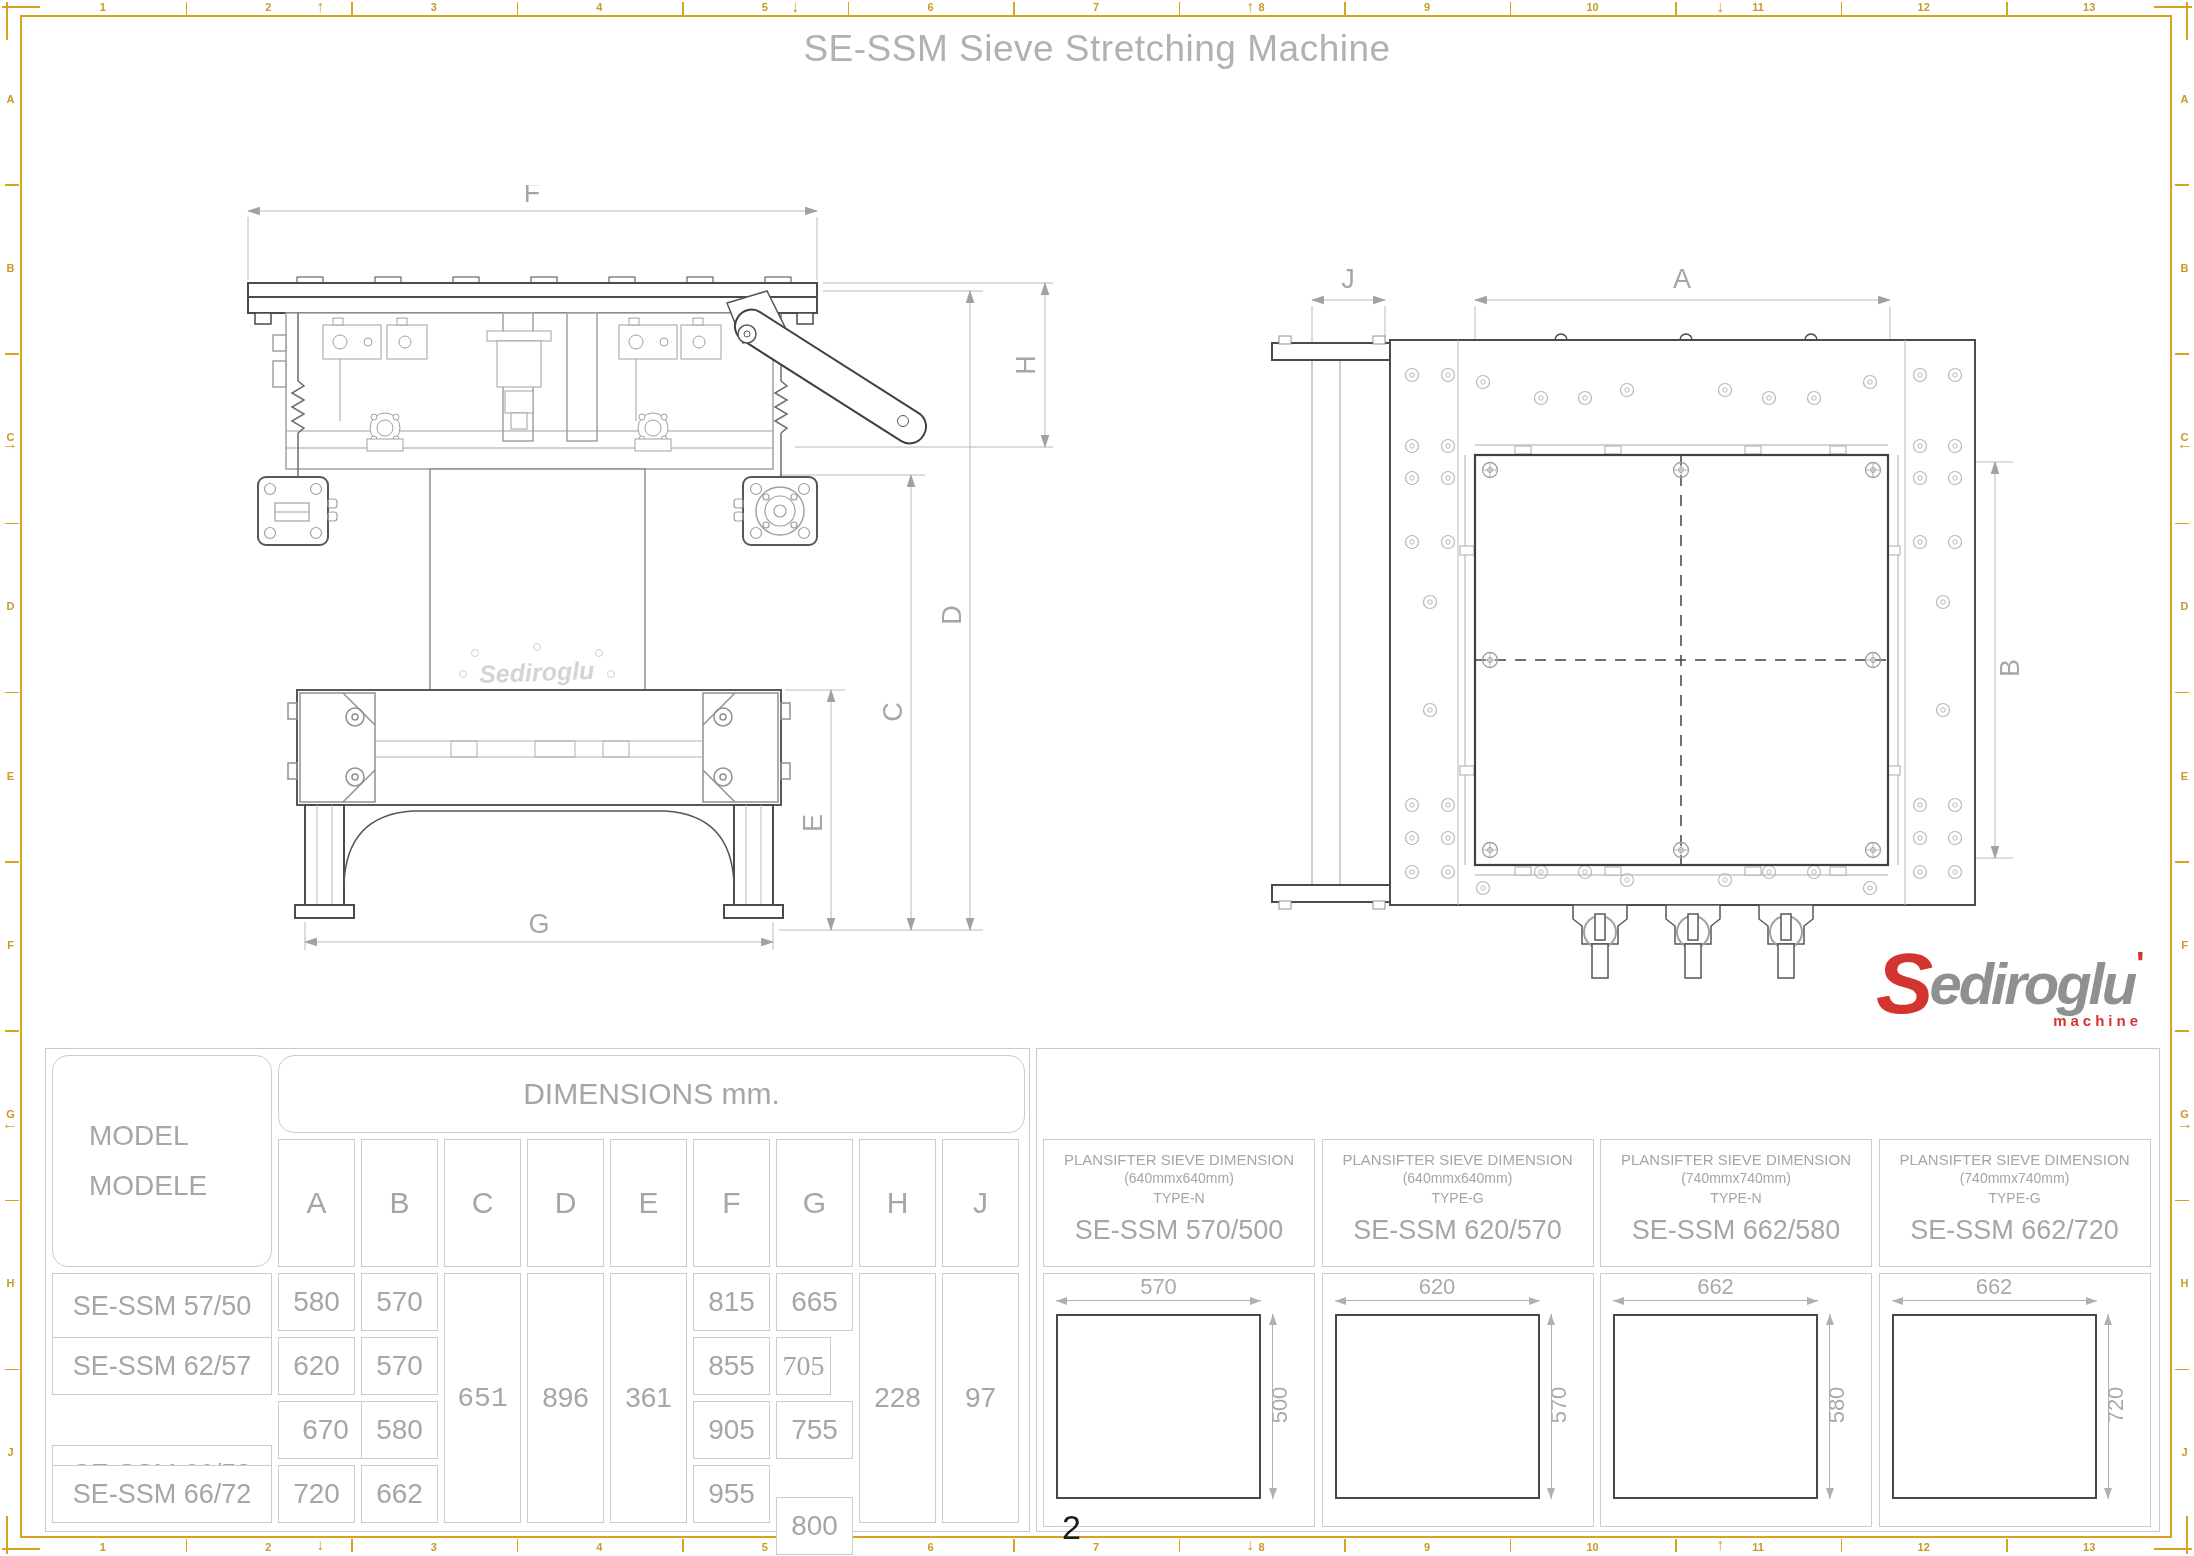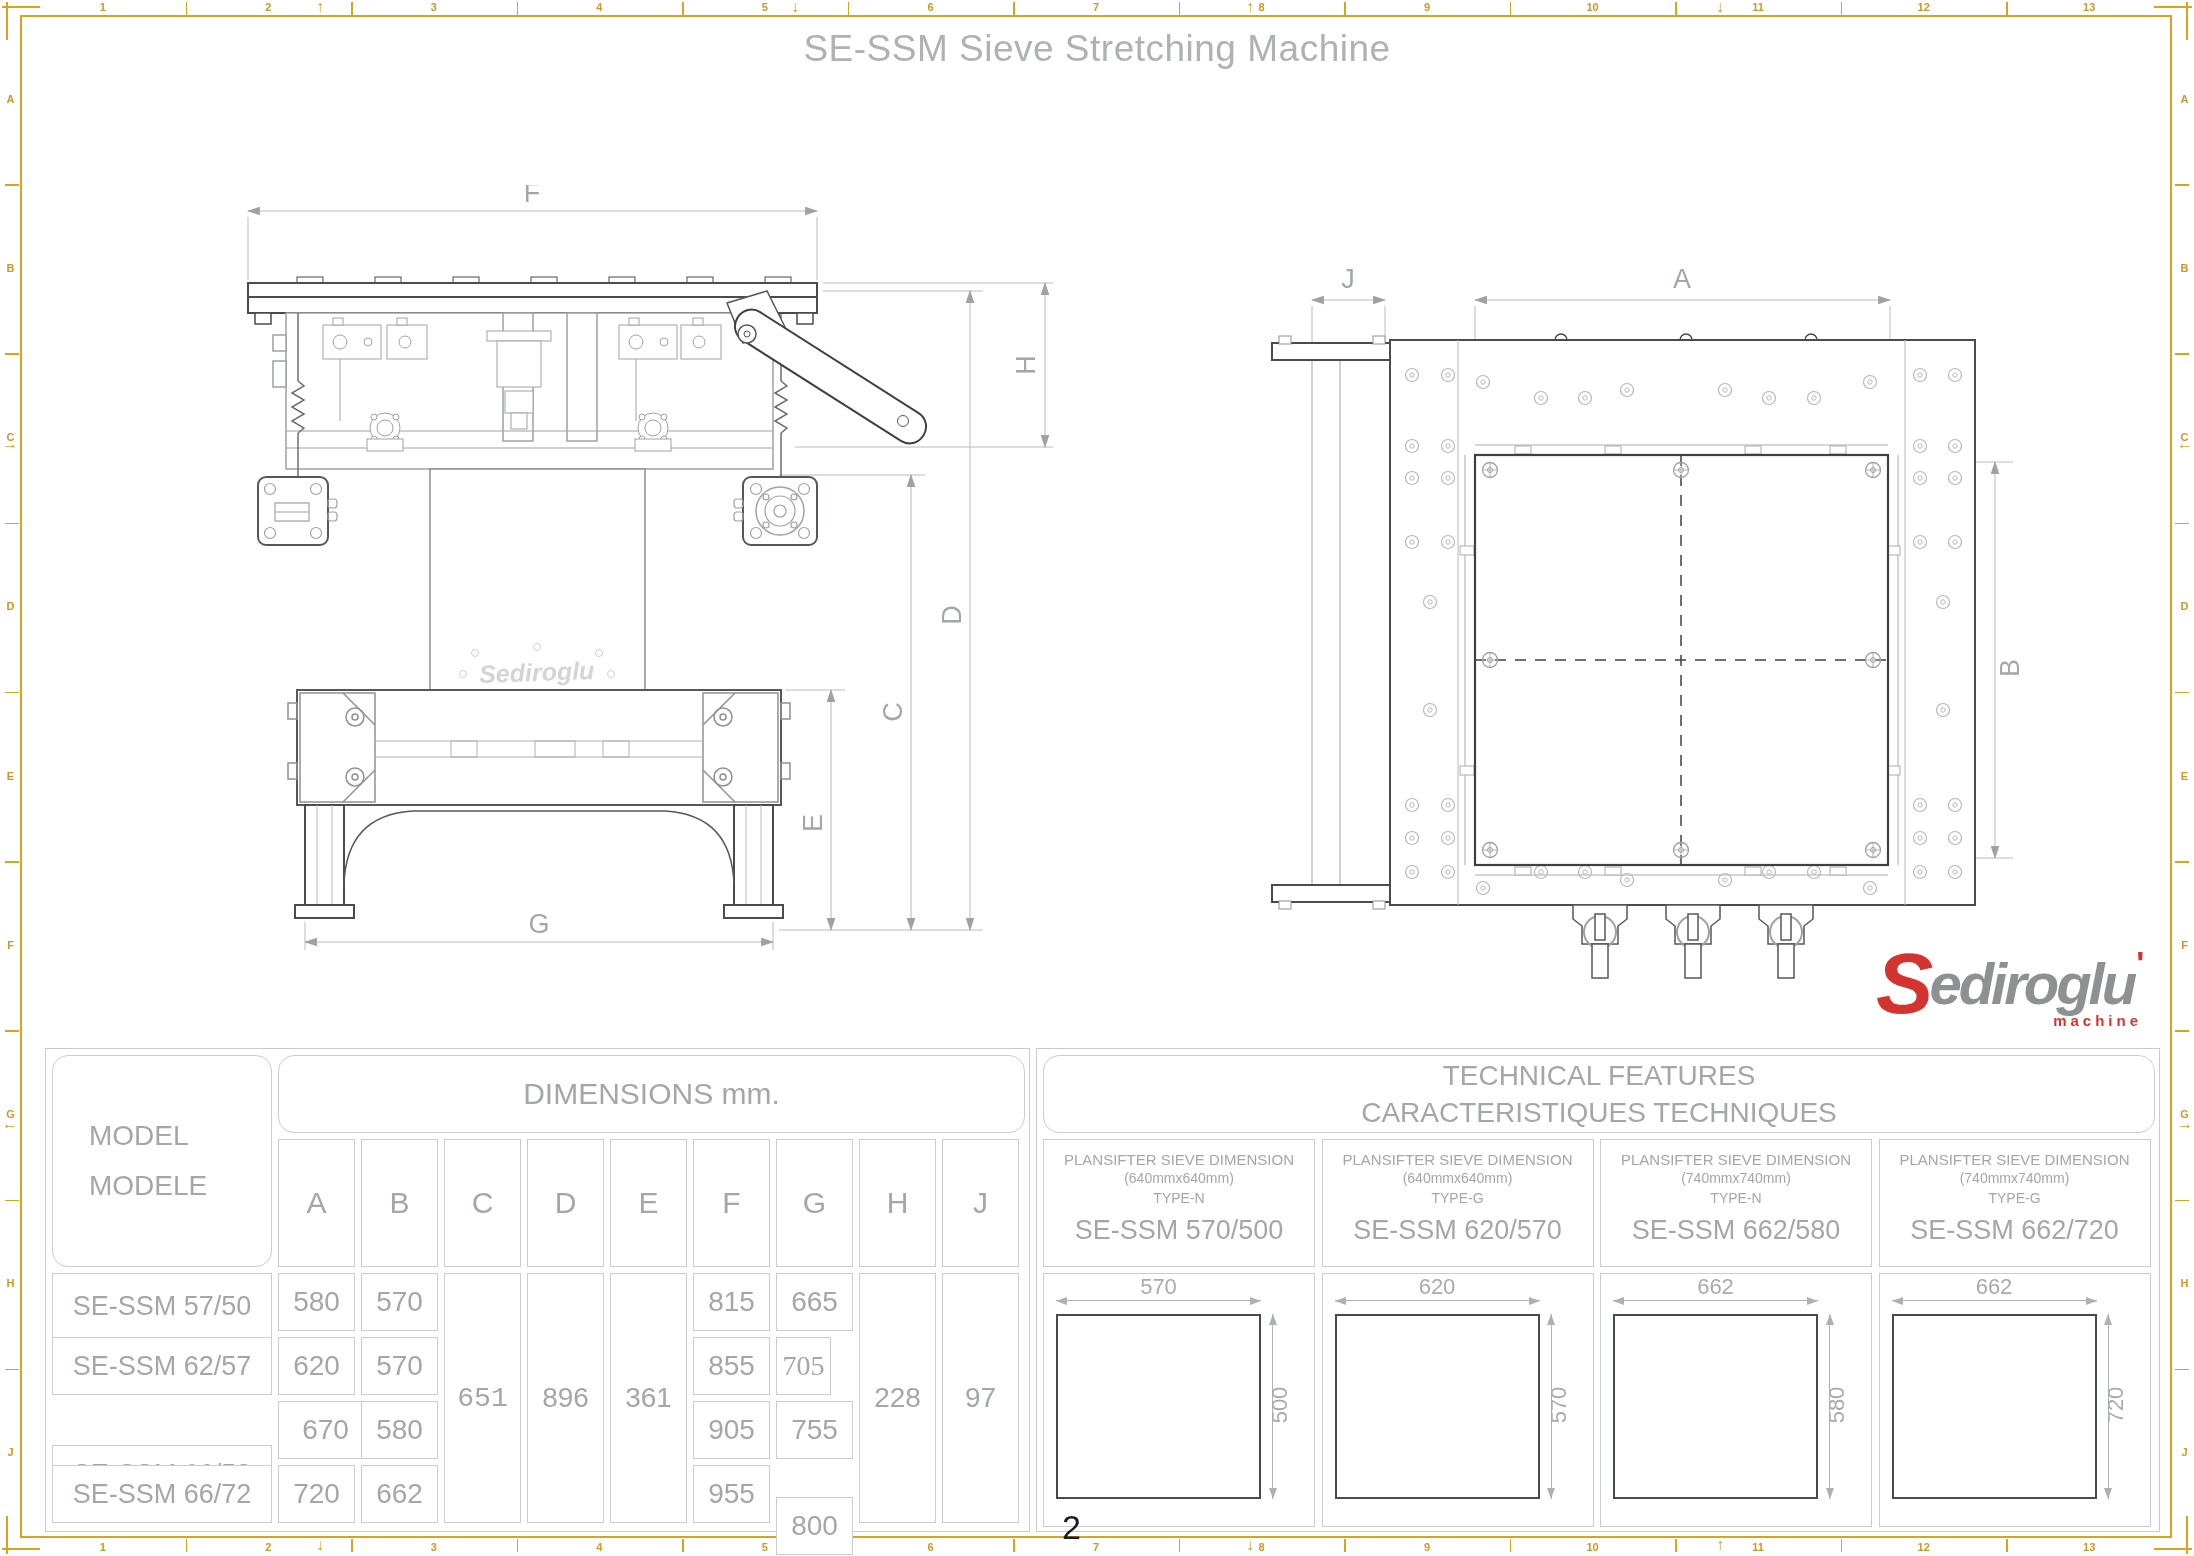--- a/index.html
+++ b/index.html
@@ -575,24 +575,20 @@
       <div class="cell val" style="left:730px;top:224px;width:77px;height:58px;">665</div>
       <div class="cell val" style="left:730px;top:288px;width:55px;height:58px;font-family:Liberation Serif, serif;">705</div>
       <div class="cell val" style="left:730px;top:352px;width:77px;height:58px;">755</div>
       <div class="cell val" style="left:730px;top:416px;width:77px;height:58px;margin-top:32px;">800</div>
 
       <div class="cell val" style="left:813px;top:224px;width:77px;height:250px;">228</div>
       <div class="cell val" style="left:896px;top:224px;width:77px;height:250px;">97</div>
     </div>
 
     <div class="tgroup" style="left:991px;width:1124px;">
-      <div class="cell round tech-head" style="left:6px;top:6px;width:1112px;height:78px;">
-        <span>TECHNICAL FEATURES</span>
-        <span>CARACTERISTIQUES TECHNIQUES</span>
-      </div>
 
       <div class="cell tech-sub" style="left:6px;top:90px;width:272px;height:128px;">
         <span class="l1">PLANSIFTER SIEVE DIMENSION</span>
         <span class="l2">(640mmx640mm)</span>
         <span class="l3">TYPE-N</span>
         <span class="nm">SE-SSM 570/500</span>
       </div>
       <div class="cell tech-sub" style="left:284.5px;top:90px;width:272px;height:128px;">
         <span class="l1">PLANSIFTER SIEVE DIMENSION</span>
         <span class="l2">(640mmx640mm)</span>

